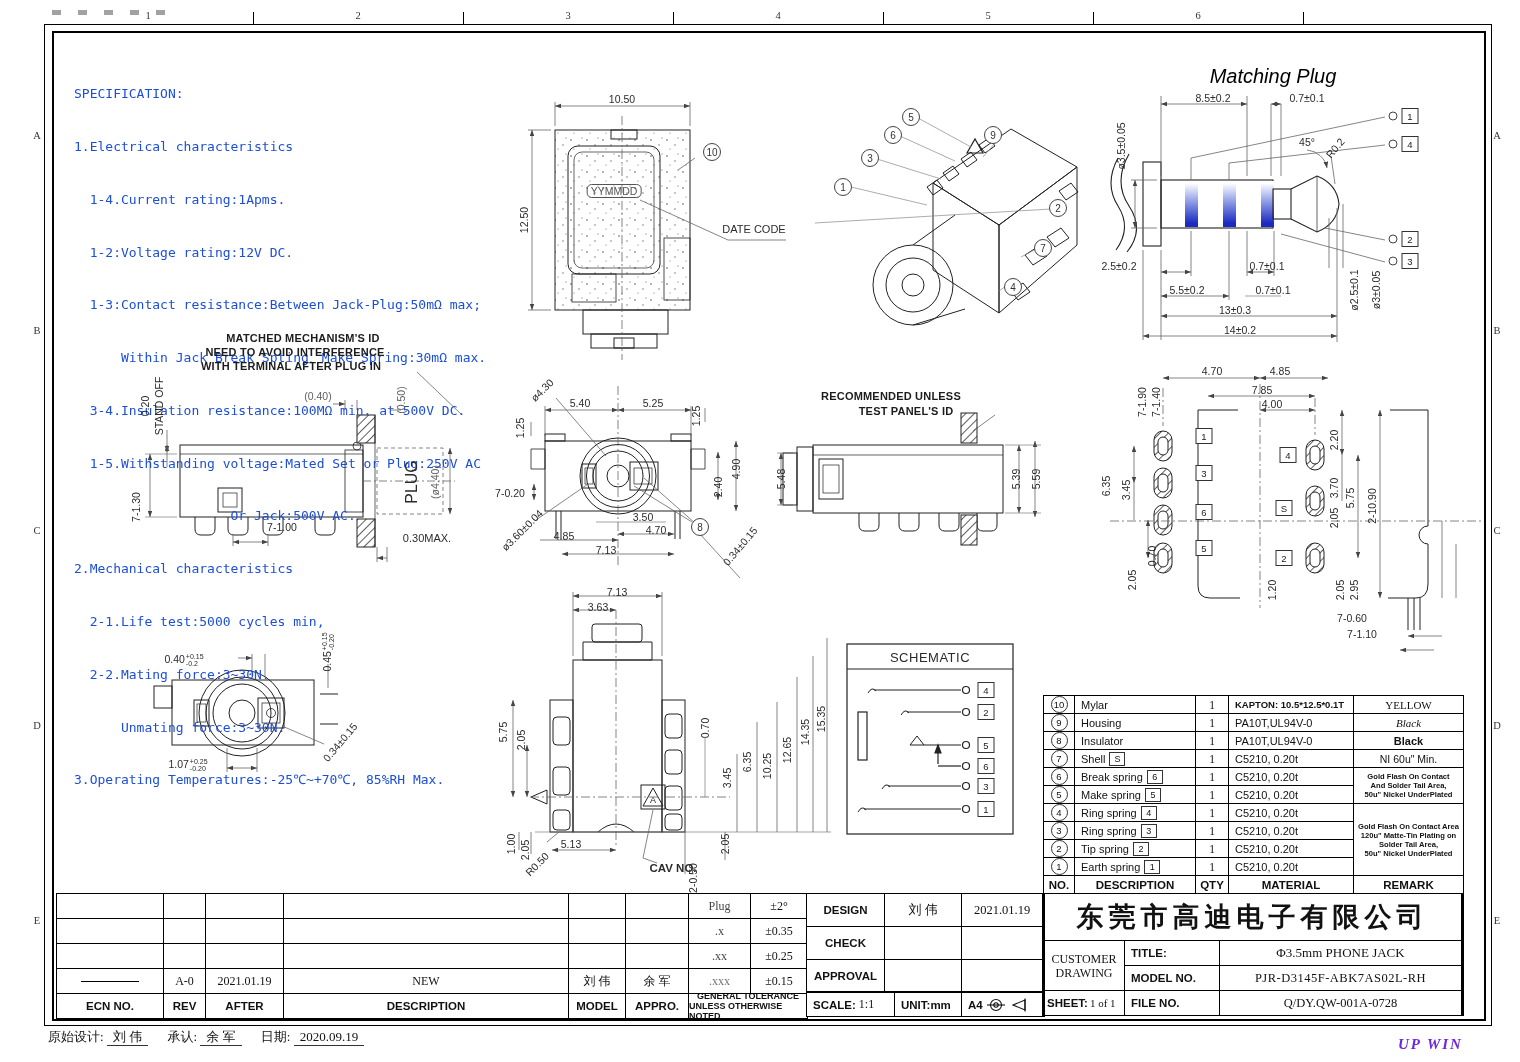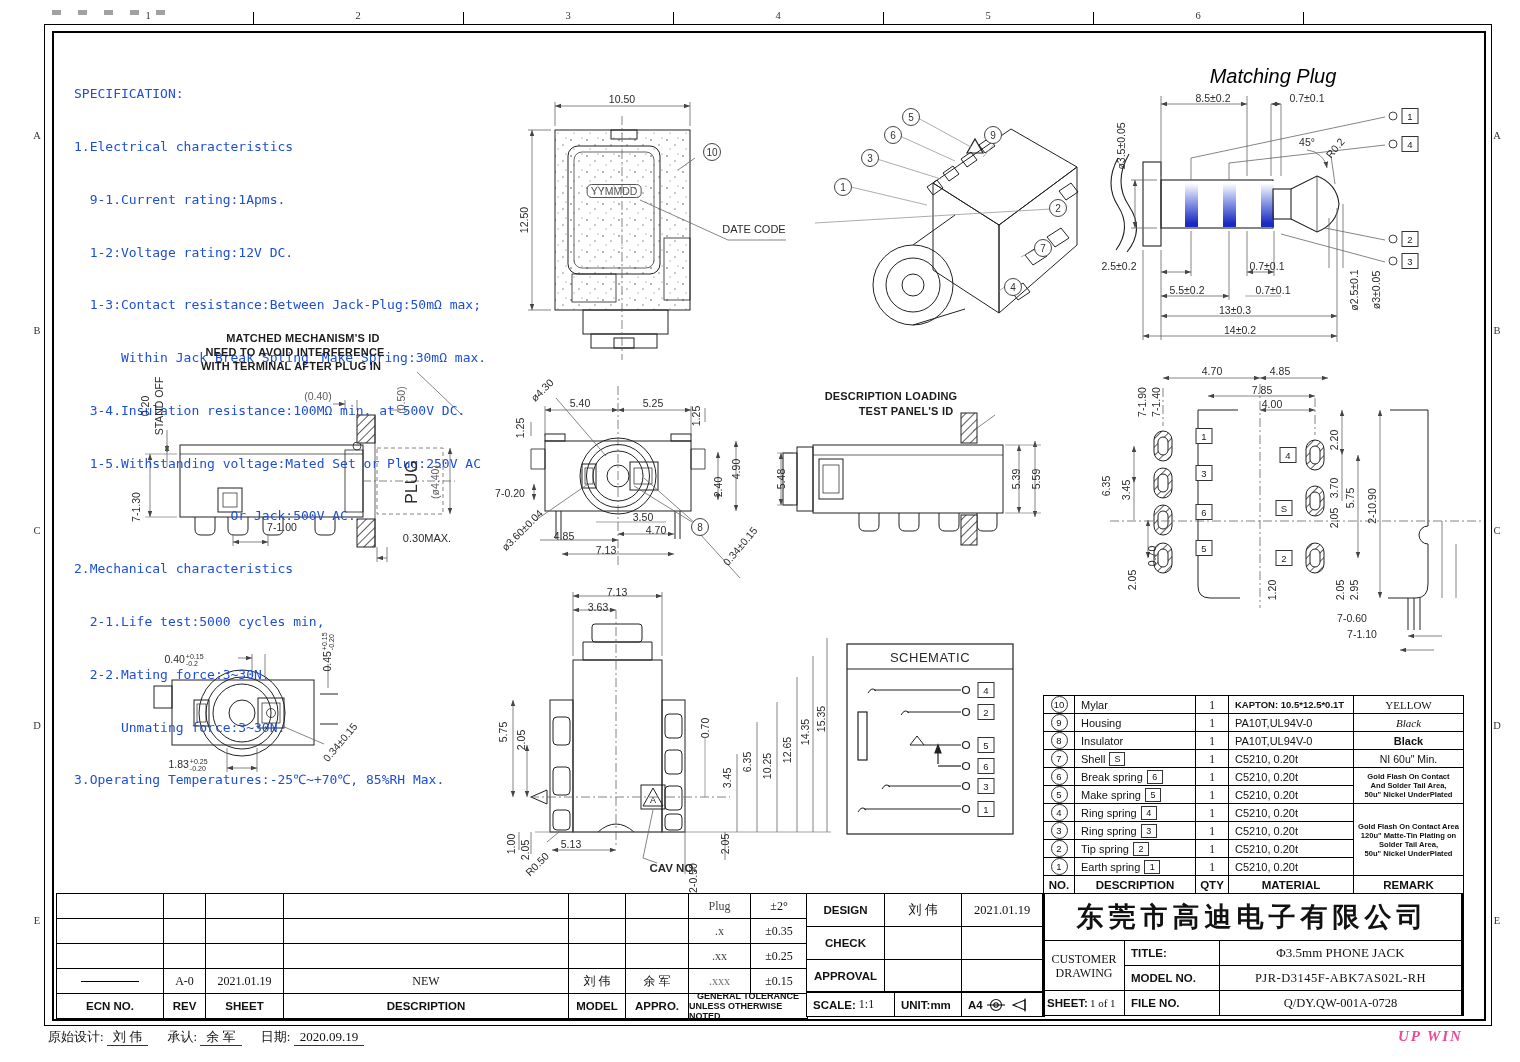--- a/index.html
+++ b/index.html
@@ -34,21 +34,21 @@
       font:11.5px "Liberation Serif",serif;color:#111;overflow:hidden;}
   .hd{font:600 11.5px "Liberation Sans",sans-serif !important;}
   .left{justify-content:flex-start !important;padding-left:6px;}
   .small{font:700 7.6px "Liberation Sans",sans-serif !important;white-space:pre-line;text-align:center;line-height:8.6px;}
   .cno{width:15px;height:15px;border:1px solid #333;border-radius:50%;display:flex;align-items:center;
       justify-content:center;font:9.5px "Liberation Sans",sans-serif;}
   .zone{position:absolute;transform:translate(-50%,-50%);font:10.5px "Liberation Serif",serif;color:#333;}
   .tick{position:absolute;background:#000;}
   .spec{position:absolute;left:74px;top:50px;font:13px "DejaVu Sans Mono",monospace;
       line-height:17.6px;color:#1d4ed8;white-space:pre;z-index:2;}
-  .brand{position:absolute;font:italic 700 15px "Liberation Serif",serif;letter-spacing:2px;color:#ec4899;}
+  .brand{position:absolute;font:italic 700 15px "Liberation Serif",serif;letter-spacing:2px;color:#6d28d9;margin-top:8px;}
 </style>
 </head>
 <body>
 
 <div class="sheet">
 
   <svg width="0" height="0" style="position:absolute">
     <defs>
       <pattern id="speck" width="16" height="16" patternUnits="userSpaceOnUse">
         <rect width="16" height="16" fill="#fff"></rect>
@@ -95,21 +95,21 @@
   <span class="zone" style="left:37px;top:920px">E</span>
   <span class="zone" style="left:1497px;top:135px">A</span>
   <span class="zone" style="left:1497px;top:330px">B</span>
   <span class="zone" style="left:1497px;top:530px">C</span>
   <span class="zone" style="left:1497px;top:725px">D</span>
   <span class="zone" style="left:1497px;top:920px">E</span>
 
   <div class="spec">
     <div>SPECIFICATION:</div>
     <div>1.Electrical characteristics</div>
-    <div>  9-1.Current rating:1Apms.</div>
+    <div>  1-4.Current rating:1Apms.</div>
     <div>  1-2:Voltage rating:12V DC.</div>
     <div>  1-3:Contact resistance:Between Jack-Plug:50mΩ max;</div>
     <div>      Within Jack Break Spting、Make Spring:30mΩ max.</div>
     <div>  3-4.Insulation resistance:100MΩ min. at 500V DC.</div>
     <div>  1-5.Withstanding voltage:Mated Set or Plug:250V AC</div>
     <div>                    Or Jack:500V AC.</div>
     <div>2.Mechanical characteristics</div>
     <div>  2-1.Life test:5000 cycles min,</div>
     <div>  2-2.Mating force:3~30N.</div>
     <div>      Unmating force:3~30N.</div>
@@ -386,21 +386,21 @@
         <line x1="222" y1="30" x2="200" y2="46"></line>
         <line x1="8" y1="68" x2="8" y2="120" marker-start="url(#ar)" marker-end="url(#ar)"></line>
         <line x1="4" y1="68" x2="20" y2="68" stroke-width="0.6"></line>
           <line x1="4" y1="120" x2="20" y2="120" stroke-width="0.6"></line>
         <line x1="246" y1="60" x2="246" y2="128" marker-start="url(#ar)" marker-end="url(#ar)"></line>
         <line x1="262" y1="56" x2="262" y2="132" marker-start="url(#ar)" marker-end="url(#ar)"></line>
         <line x1="232" y1="60" x2="268" y2="60" stroke-width="0.6"></line>
           <line x1="232" y1="128" x2="268" y2="128" stroke-width="0.6"></line>
       </g>
     </svg>
-    <i class="lbl nt" style="left:118px;top:11px">DESCRIPTION LOADING</i>
+    <i class="lbl nt" style="left:118px;top:11px">RECOMMENDED UNLESS</i>
     <i class="lbl nt" style="left:133px;top:26px">TEST PANEL'S ID</i>
     <i class="lbl v" style="left:8px;top:94px">5.48</i>
     <i class="lbl v" style="left:243px;top:94px">5.39</i>
     <i class="lbl v" style="left:263px;top:94px">5.59</i>
   </div>
 
   <div class="vw" style="left:1090px;top:358px;width:400px;height:302px">
     <svg width="400" height="302">
       <g stroke="#222" fill="none" stroke-width="1">
         <path d="M148,52 H108 V228 Q108,240 120,240 H150"></path>
@@ -509,21 +509,21 @@
         </span>
     </i>
     <i class="lbl v" style="left:196px;top:22px">
       <span>0.45</span><span class="tol">
           <i>+0.15</i>
           <i>-0.20</i>
         </span>
     </i>
     <i class="lbl d50" style="left:208px;top:112px">0.34±0.15</i>
     <i class="lbl" style="left:56px;top:135px">
-      <span>1.83</span><span class="tol">
+      <span>1.07</span><span class="tol">
           <i>+0.25</i>
           <i>-0.20</i>
         </span>
     </i>
   </div>
 
   <div class="vw" style="left:495px;top:582px;width:348px;height:318px">
     <svg width="348" height="318">
       <g stroke="#222" fill="none" stroke-width="1">
         <rect x="97" y="42" width="50" height="18" rx="3"></rect>
@@ -794,21 +794,21 @@
     <div style="font:12px 'Liberation Serif',serif">A-0</div>
     <div style="font:12px 'Liberation Serif',serif">2021.01.19</div>
     <div style="font:12px 'Liberation Serif',serif">NEW</div>
     <div style="font:12px 'Liberation Serif',serif">刘 伟</div>
     <div style="font:12px 'Liberation Serif',serif">余 军</div>
     <div style="font:12px 'Liberation Serif',serif;color:#737373">.xxx</div>
     <div style="font:12px 'Liberation Serif',serif">±0.15</div>
 
     <div class="hd">ECN NO.</div>
     <div class="hd">REV</div>
-    <div class="hd">SHEET</div>
+    <div class="hd">AFTER</div>
     <div class="hd">DESCRIPTION</div>
     <div class="hd">MODEL</div>
     <div class="hd">APPRO.</div>
     <div style="grid-column:7 / span 2;flex-direction:column;line-height:10px">
       <span style="font:700 9px 'Liberation Sans',sans-serif">GENERAL TOLERANCE</span>
       <span style="font:700 9px 'Liberation Sans',sans-serif">UNLESS OTHERWISE NOTED</span>
     </div>
   </div>
 
   <div class="grid" style="left:806px;top:893px;width:237px;grid-template-columns:77px 76px 80px;grid-template-rows:32px 32px 31px">

